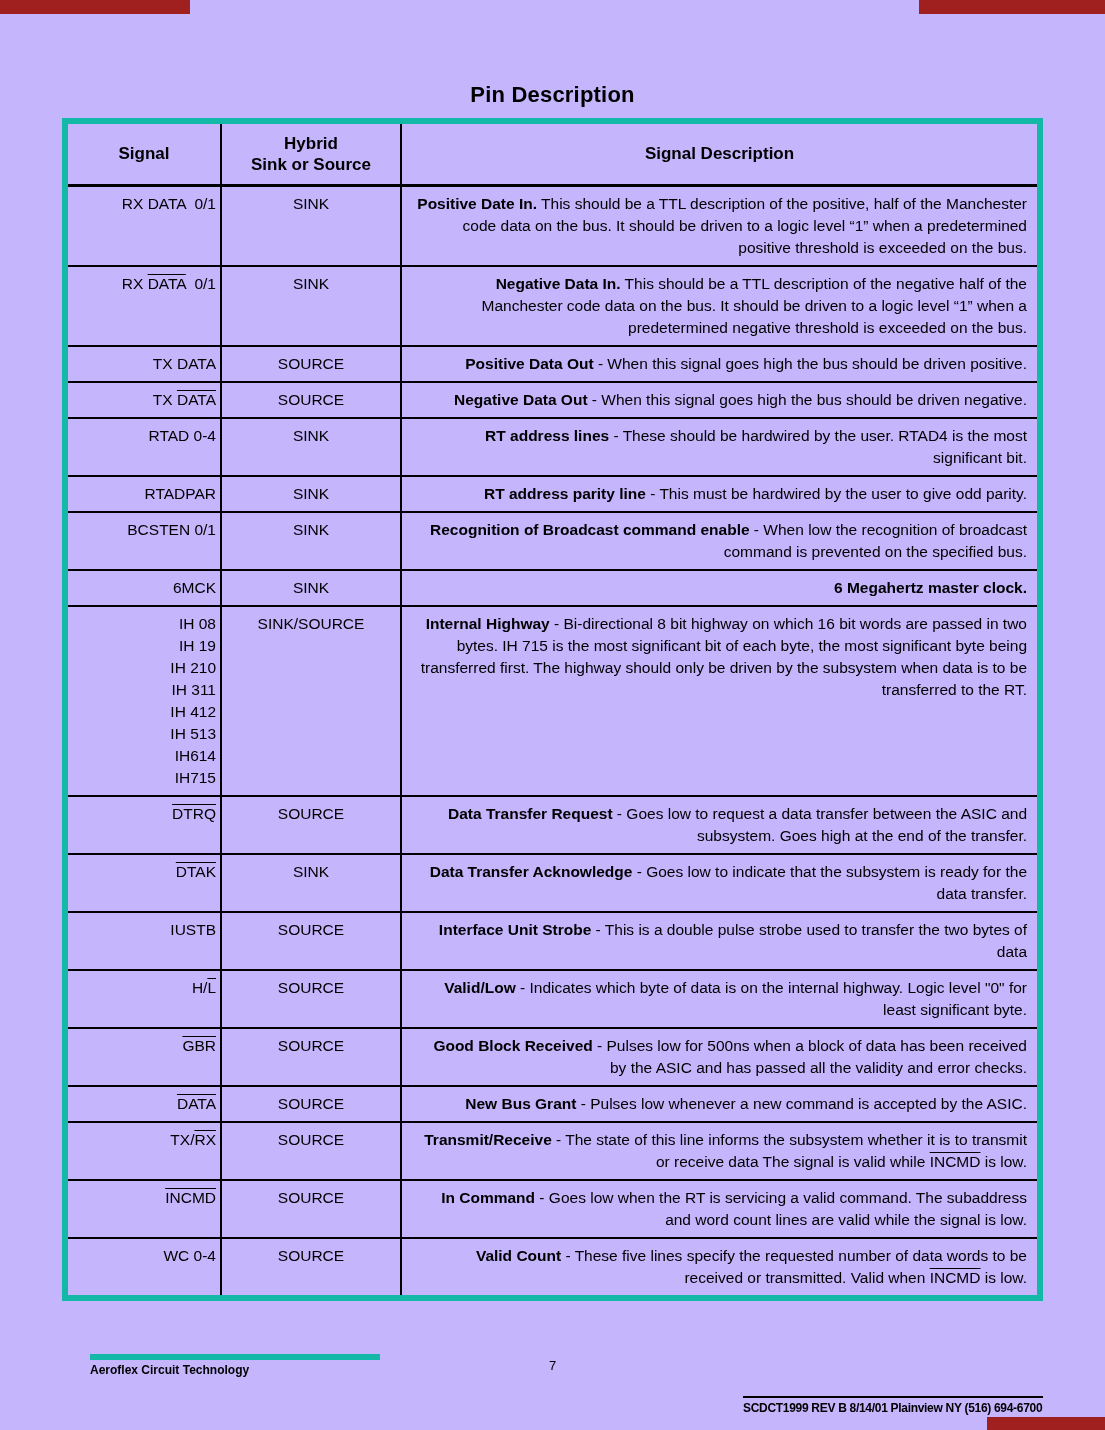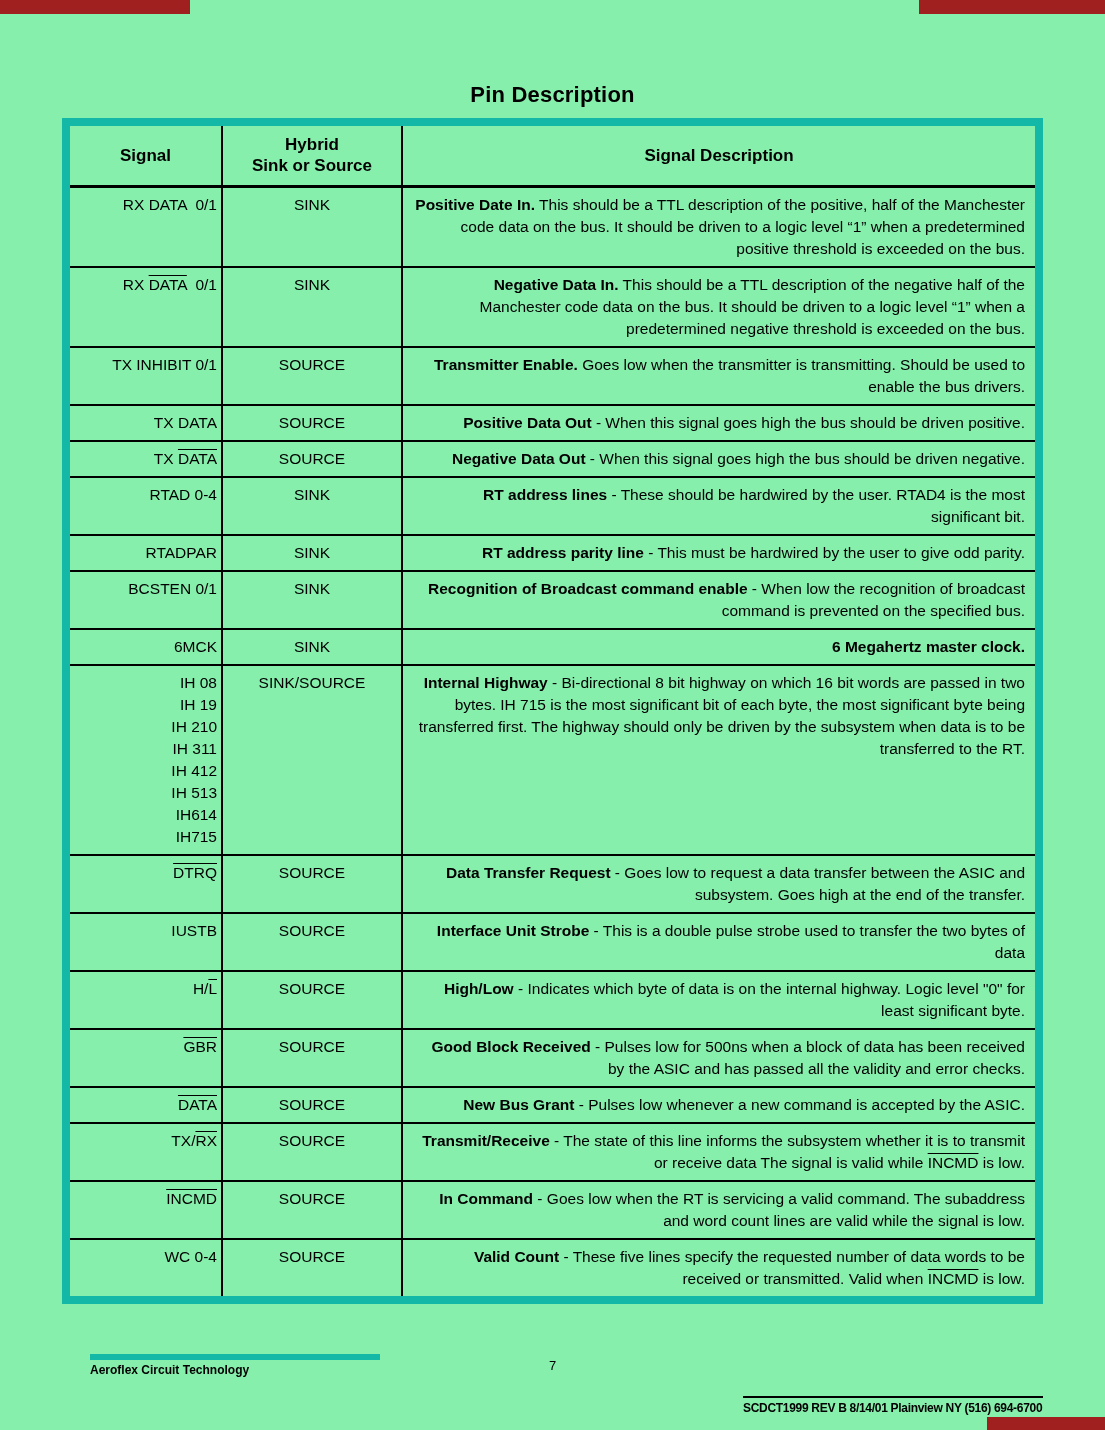--- a/index.html
+++ b/index.html
@@ -3,40 +3,40 @@
 <meta charset="utf-8">
 <style>
   * { box-sizing: border-box; }
   html, body { margin: 0; padding: 0; }
   body {
     width: 1105px; height: 1430px;
     background: #ffffff;
     font-family: "Liberation Sans", sans-serif;
     color: #000;
   }
-  .page { position: relative; width: 1105px; height: 1430px; background: #86efac; overflow: hidden; }
+  .page { position: relative; width: 1105px; height: 1430px; background: #c4b5fd; overflow: hidden; }
 
   
   .bar { position: absolute; height: 14px; top: 0; }
   .bar-tl { left: 0; width: 190px; }
   .bar-tr { right: 0; width: 186px; }
   .bar-br { top: auto; bottom: 0; right: 0; width: 118px; height: 13px; }
 
   .title {
     position: absolute; top: 82px; left: 0; right: 0;
     margin: 0; text-align: center;
     font-size: 22px; font-weight: bold; letter-spacing: 0.2px;
   }
 
   table.pin-table {
     position: absolute; left: 62px; top: 118px;
     width: 981px;
     border-collapse: collapse;
     table-layout: fixed;
-    border: 8px solid #14b8a6;
+    border: 6px solid #14b8a6;
   }
   .pin-table th, .pin-table td {
     border: 2px solid #000;
     vertical-align: top;
     font-size: 15.5px;
     line-height: 22px;
     text-align: right;
   }
   .pin-table thead th {
     vertical-align: middle;
@@ -104,25 +104,20 @@
           <td class="col-signal"><div class="sig-line"><span>RX DATA  0/1</span></div></td>
           <td class="col-hybrid">SINK</td>
           <td class="col-desc"><span class="b">Positive Date In.</span><span> This should be a TTL description of the positive, half of the Manchester code data on the bus. It should be driven to a logic level “1” when a predetermined positive threshold is exceeded on the bus.</span></td>
         </tr>
         <tr>
           <td class="col-signal"><div class="sig-line"><span>RX </span><span class="ov">DATA</span><span>  0/1</span></div></td>
           <td class="col-hybrid">SINK</td>
           <td class="col-desc"><span class="b">Negative Data In.</span><span> This should be a TTL description of the negative half of the Manchester code data on the bus. It should be driven to a logic level “1” when a predetermined negative threshold is exceeded on the bus.</span></td>
         </tr>
         <tr>
-          <td class="col-signal"><div class="sig-line"><span>TX INHIBIT 0/1</span></div></td>
-          <td class="col-hybrid">SOURCE</td>
-          <td class="col-desc"><span class="b">Transmitter Enable.</span><span> Goes low when the transmitter is transmitting. Should be used to enable the bus drivers.</span></td>
-        </tr>
-        <tr>
           <td class="col-signal"><div class="sig-line"><span>TX DATA</span></div></td>
           <td class="col-hybrid">SOURCE</td>
           <td class="col-desc"><span class="b">Positive Data Out</span><span> - When this signal goes high the bus should be driven positive.</span></td>
         </tr>
         <tr>
           <td class="col-signal"><div class="sig-line"><span>TX </span><span class="ov">DATA</span></div></td>
           <td class="col-hybrid">SOURCE</td>
           <td class="col-desc"><span class="b">Negative Data Out</span><span> - When this signal goes high the bus should be driven negative.</span></td>
         </tr>
         <tr>
@@ -149,28 +144,33 @@
           <td class="col-signal"><div class="sig-line"><span>IH 08</span></div><div class="sig-line"><span>IH 19</span></div><div class="sig-line"><span>IH 210</span></div><div class="sig-line"><span>IH 311</span></div><div class="sig-line"><span>IH 412</span></div><div class="sig-line"><span>IH 513</span></div><div class="sig-line"><span>IH614</span></div><div class="sig-line"><span>IH715</span></div></td>
           <td class="col-hybrid">SINK/SOURCE</td>
           <td class="col-desc"><span class="b">Internal Highway</span><span> - Bi-directional 8 bit highway on which 16 bit words are passed in two bytes. IH 715 is the most significant bit of each byte, the most significant byte being transferred first. The highway should only be driven by the subsystem when data is to be transferred to the RT.</span></td>
         </tr>
         <tr>
           <td class="col-signal"><div class="sig-line"><span class="ov">DTRQ</span></div></td>
           <td class="col-hybrid">SOURCE</td>
           <td class="col-desc"><span class="b">Data Transfer Request</span><span> - Goes low to request a data transfer between the ASIC and subsystem. Goes high at the end of the transfer.</span></td>
         </tr>
         <tr>
+          <td class="col-signal"><div class="sig-line"><span class="ov">DTAK</span></div></td>
+          <td class="col-hybrid">SINK</td>
+          <td class="col-desc"><span class="b">Data Transfer Acknowledge</span><span> - Goes low to indicate that the subsystem is ready for the data transfer.</span></td>
+        </tr>
+        <tr>
           <td class="col-signal"><div class="sig-line"><span>IUSTB</span></div></td>
           <td class="col-hybrid">SOURCE</td>
           <td class="col-desc"><span class="b">Interface Unit Strobe</span><span> - This is a double pulse strobe used to transfer the two bytes of data</span></td>
         </tr>
         <tr>
           <td class="col-signal"><div class="sig-line"><span>H/</span><span class="ov">L</span></div></td>
           <td class="col-hybrid">SOURCE</td>
-          <td class="col-desc"><span class="b">High/Low</span><span> - Indicates which byte of data is on the internal highway. Logic level "0" for least significant byte.</span></td>
+          <td class="col-desc"><span class="b">Valid/Low</span><span> - Indicates which byte of data is on the internal highway. Logic level "0" for least significant byte.</span></td>
         </tr>
         <tr>
           <td class="col-signal"><div class="sig-line"><span class="ov">GBR</span></div></td>
           <td class="col-hybrid">SOURCE</td>
           <td class="col-desc"><span class="b">Good Block Received</span><span> - Pulses low for 500ns when a block of data has been received by the ASIC and has passed all the validity and error checks.</span></td>
         </tr>
         <tr>
           <td class="col-signal"><div class="sig-line"><span class="ov">DATA</span></div></td>
           <td class="col-hybrid">SOURCE</td>
           <td class="col-desc"><span class="b">New Bus Grant</span><span> - Pulses low whenever a new command is accepted by the ASIC.</span></td>

